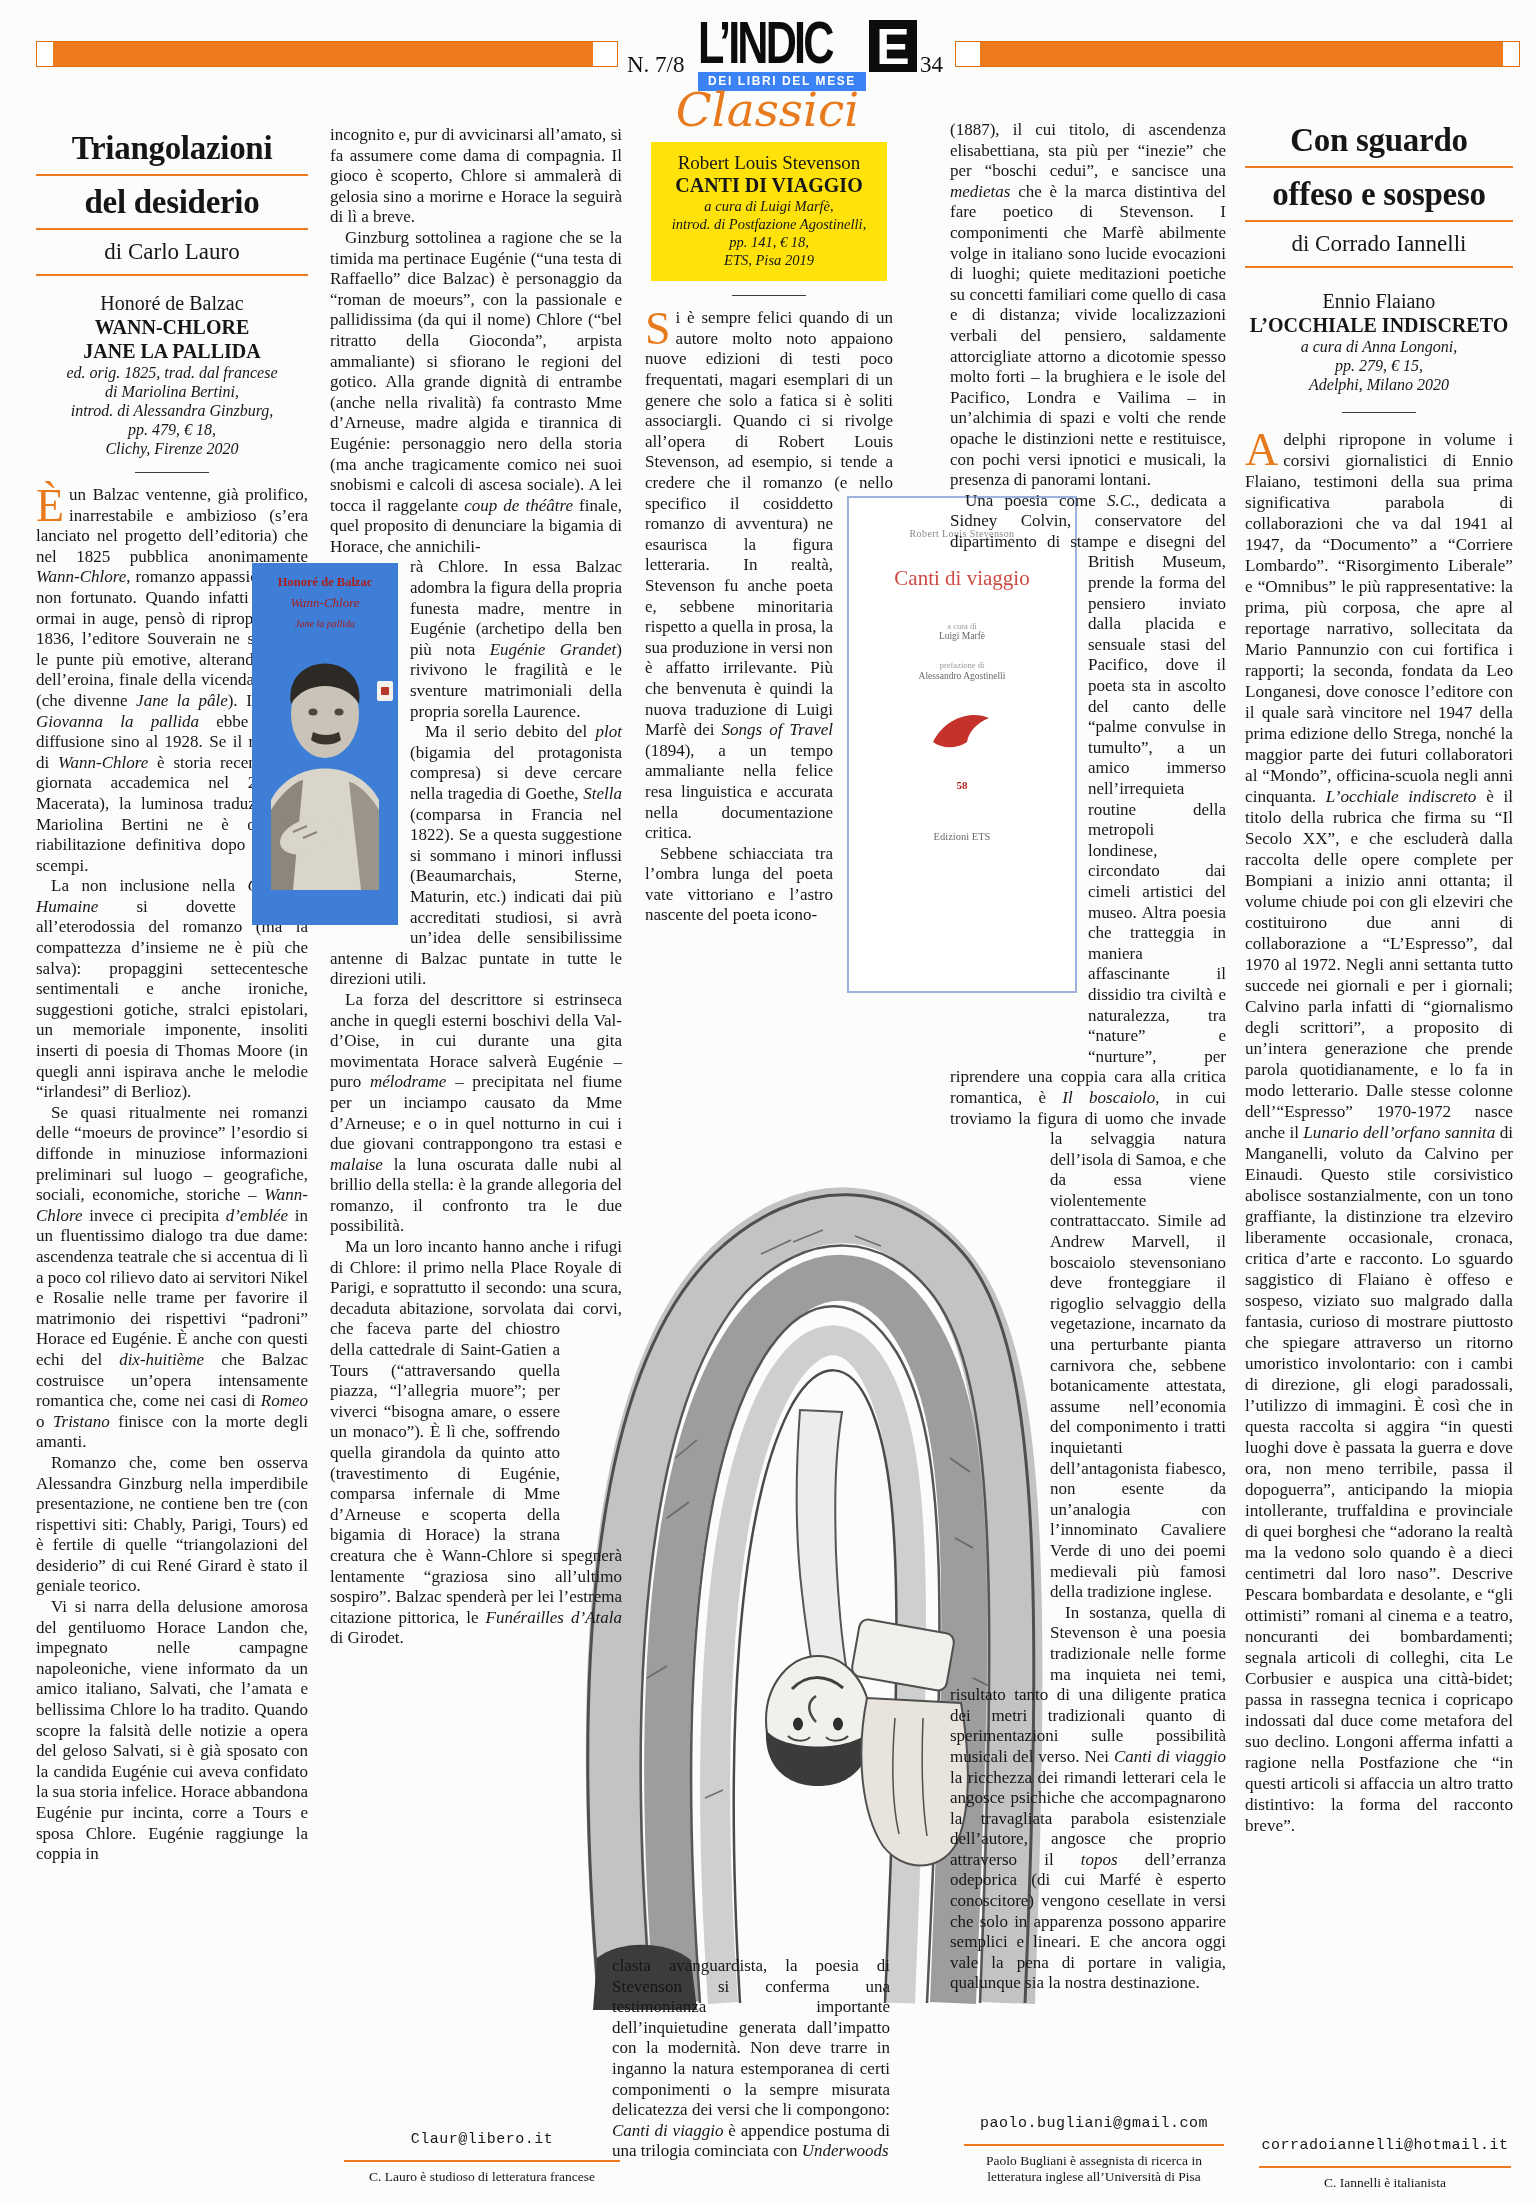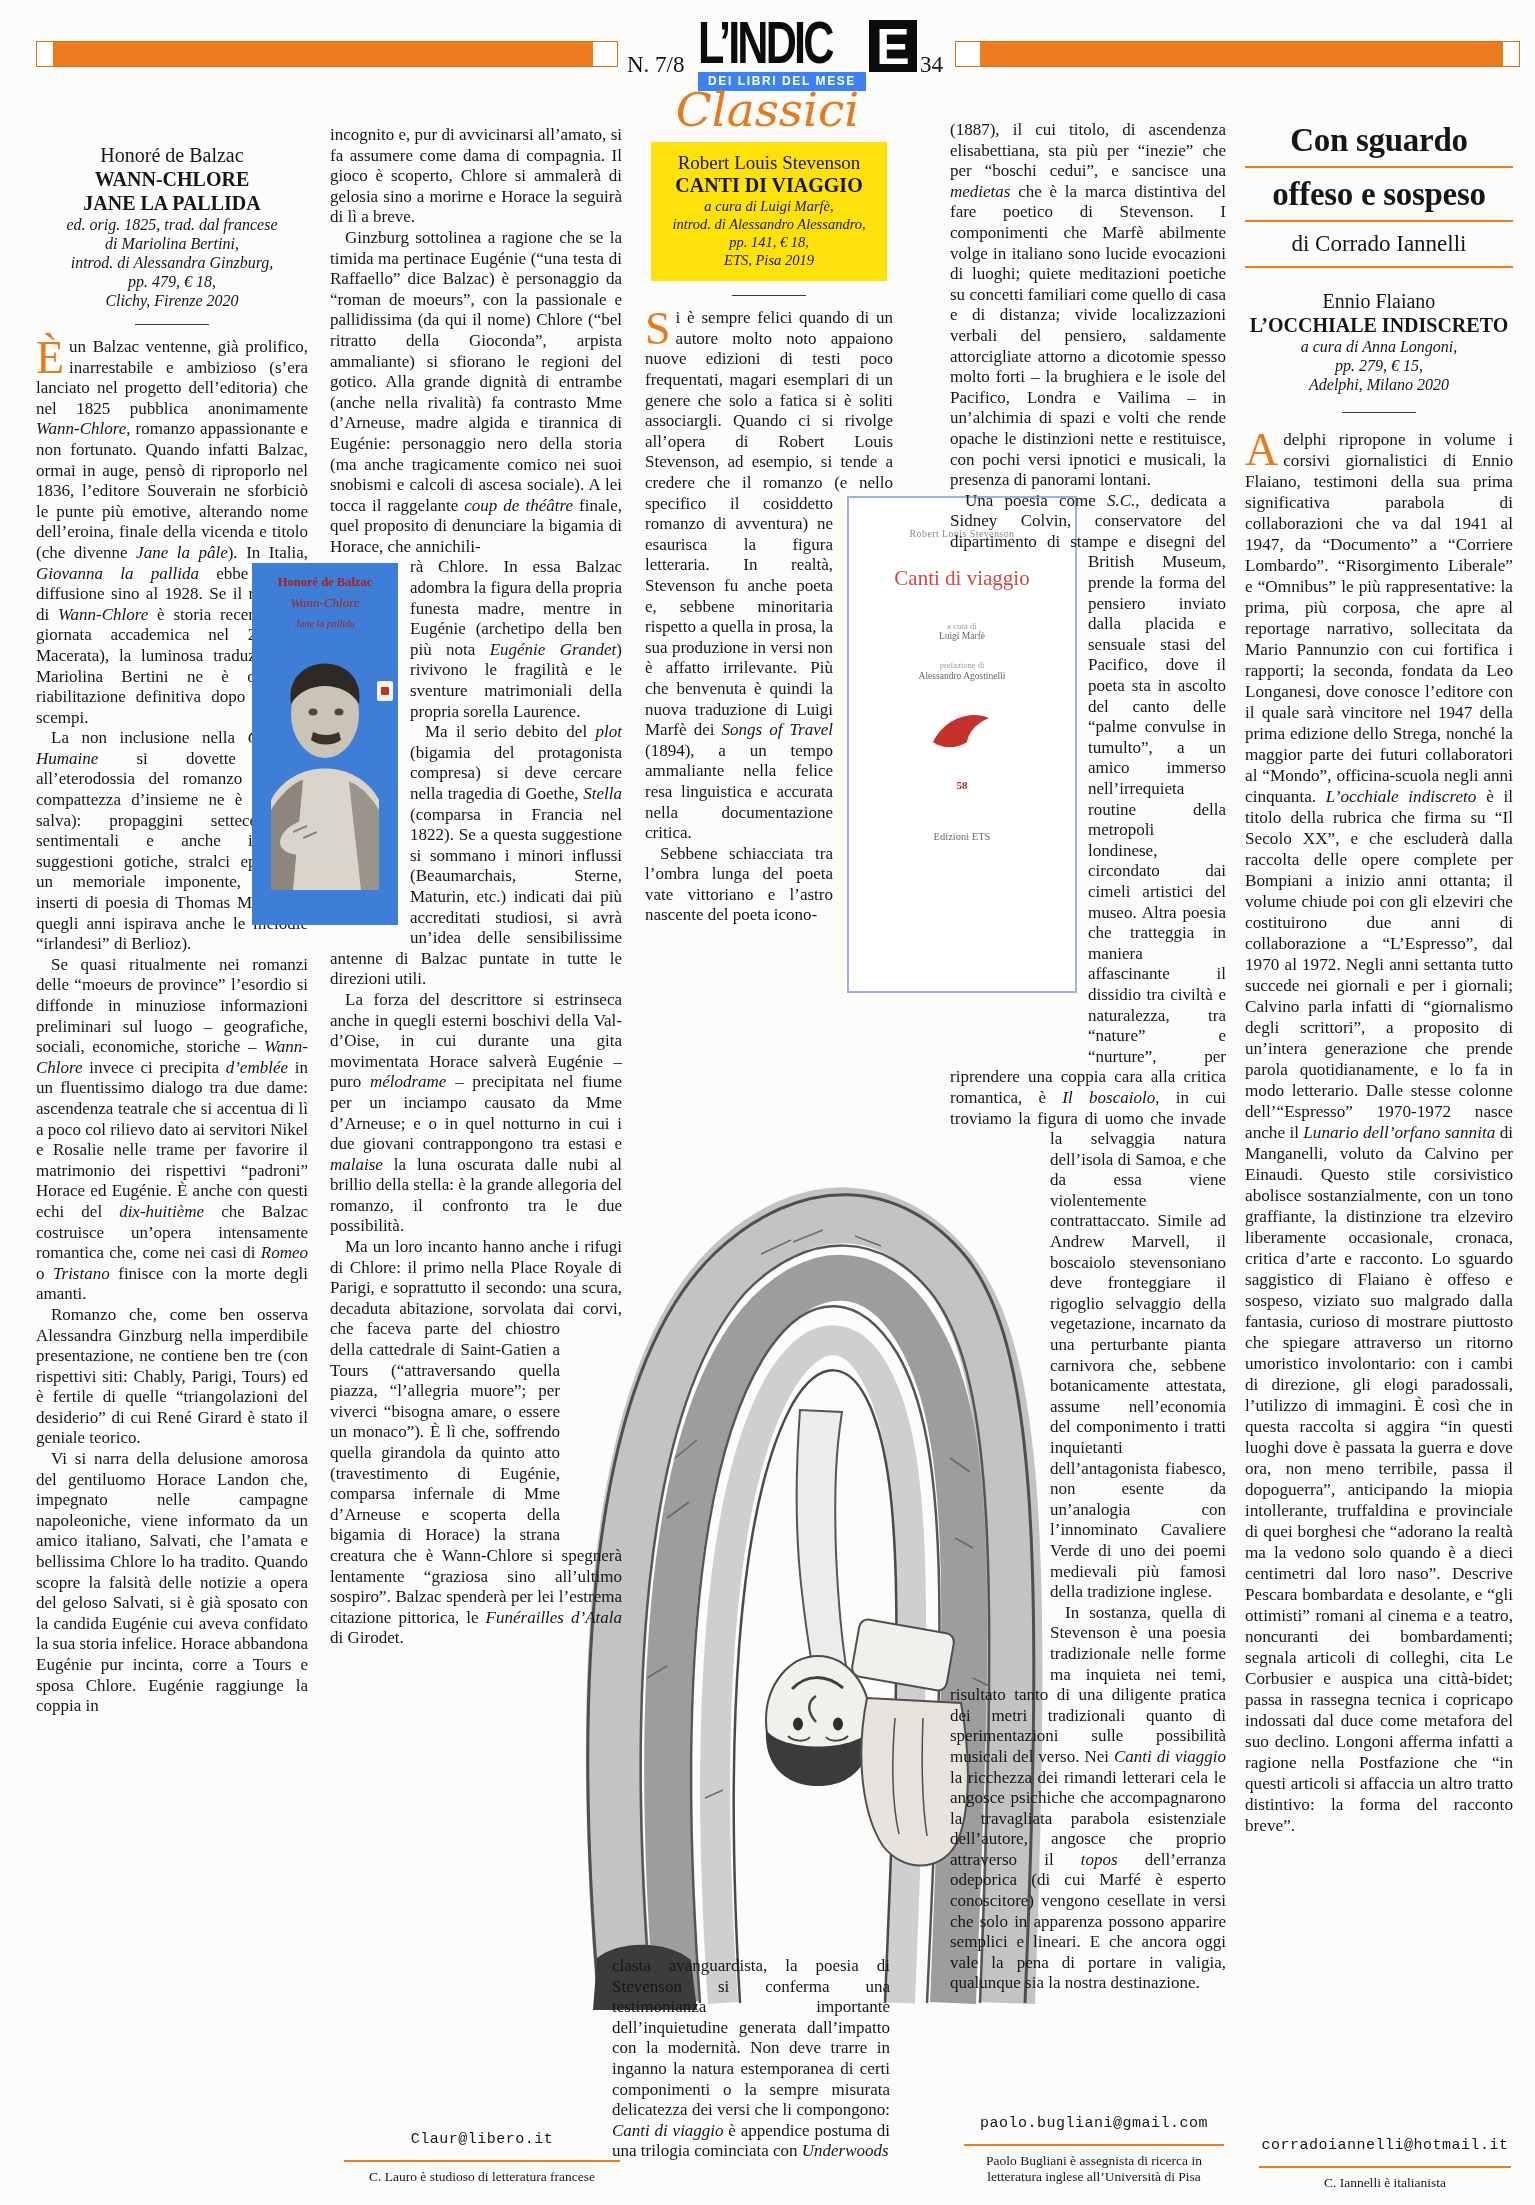--- a/index.html
+++ b/index.html
@@ -140,20 +140,28 @@
     <rect x="300" y="468" width="96" height="58" rx="9" fill="#f2f0ec" stroke="#4f4f4f" stroke-width="2" transform="rotate(10 348 497)"></rect>
     <path d="M312 540 C300 600 308 658 328 688 C348 714 384 714 400 688 C416 658 416 600 406 545 Z" fill="#e8e4dd" stroke="#4f4f4f" stroke-width="2"></path>
     <path d="M340 560 C336 610 338 650 344 676" fill="none" stroke="#4f4f4f" stroke-width="1.5"></path>
     <path d="M368 560 C366 612 368 652 372 678" fill="none" stroke="#4f4f4f" stroke-width="1.5"></path>
   </g>
 
   <path d="M42 800 C64 782 112 782 136 802 L142 852 L38 852 Z" fill="#3c3c3c"></path>
 </svg>
 
 <div id="col1" class="col">
+  <div class="art-head">
+    <div class="art-title">Triangolazioni</div>
+    <hr class="trule">
+    <div class="art-title">del desiderio</div>
+    <hr class="trule">
+    <div class="byl">di Carlo Lauro</div>
+    <hr class="trule">
+  </div>
   <div class="bookinfo">
     <div class="bi-author">Honoré de Balzac</div>
     <div class="bi-title">WANN-CHLORE</div>
     <div class="bi-title">JANE LA PALLIDA</div>
     <div class="bi-detail">ed. orig. 1825, trad. dal francese</div>
     <div class="bi-detail">di Mariolina Bertini,</div>
     <div class="bi-detail">introd. di Alessandra Ginzburg,</div>
     <div class="bi-detail">pp. 479, € 18,</div>
     <div class="bi-detail">Clichy, Firenze 2020</div>
   </div>
@@ -201,21 +209,21 @@
     <hr class="foot-rule">
     <div class="foot-note">C. Lauro è studioso di letteratura francese</div>
   </div>
 </div>
 
 <div id="col3" class="col">
   <div class="ybox">
     <div class="bi-author">Robert Louis Stevenson</div>
     <div class="bi-title">CANTI DI VIAGGIO</div>
     <div class="bi-detail">a cura di Luigi Marfè,</div>
-    <div class="bi-detail">introd. di Alessandro Alessandro,</div>
+    <div class="bi-detail">introd. di Postfazione Agostinelli,</div>
     <div class="bi-detail">pp. 141, € 18,</div>
     <div class="bi-detail">ETS, Pisa 2019</div>
   </div>
   <hr class="mini-rule">
   <div class="body-text">
     <div class="para noindent">
       <span class="dropcap">S</span><span>i è sempre felici quando di un autore molto noto appaiono nuove edizioni di testi poco frequentati, magari esemplari di un genere che solo a fatica si è soliti associargli. Quando ci si rivolge all’opera di Robert Louis Stevenson, ad esempio, si tende a credere che il romanzo (e nello specifico</span>
       <div class="canti-cover">
         <div class="cc-author">Robert Louis Stevenson</div>
         <div class="cc-title">Canti di viaggio</div>

